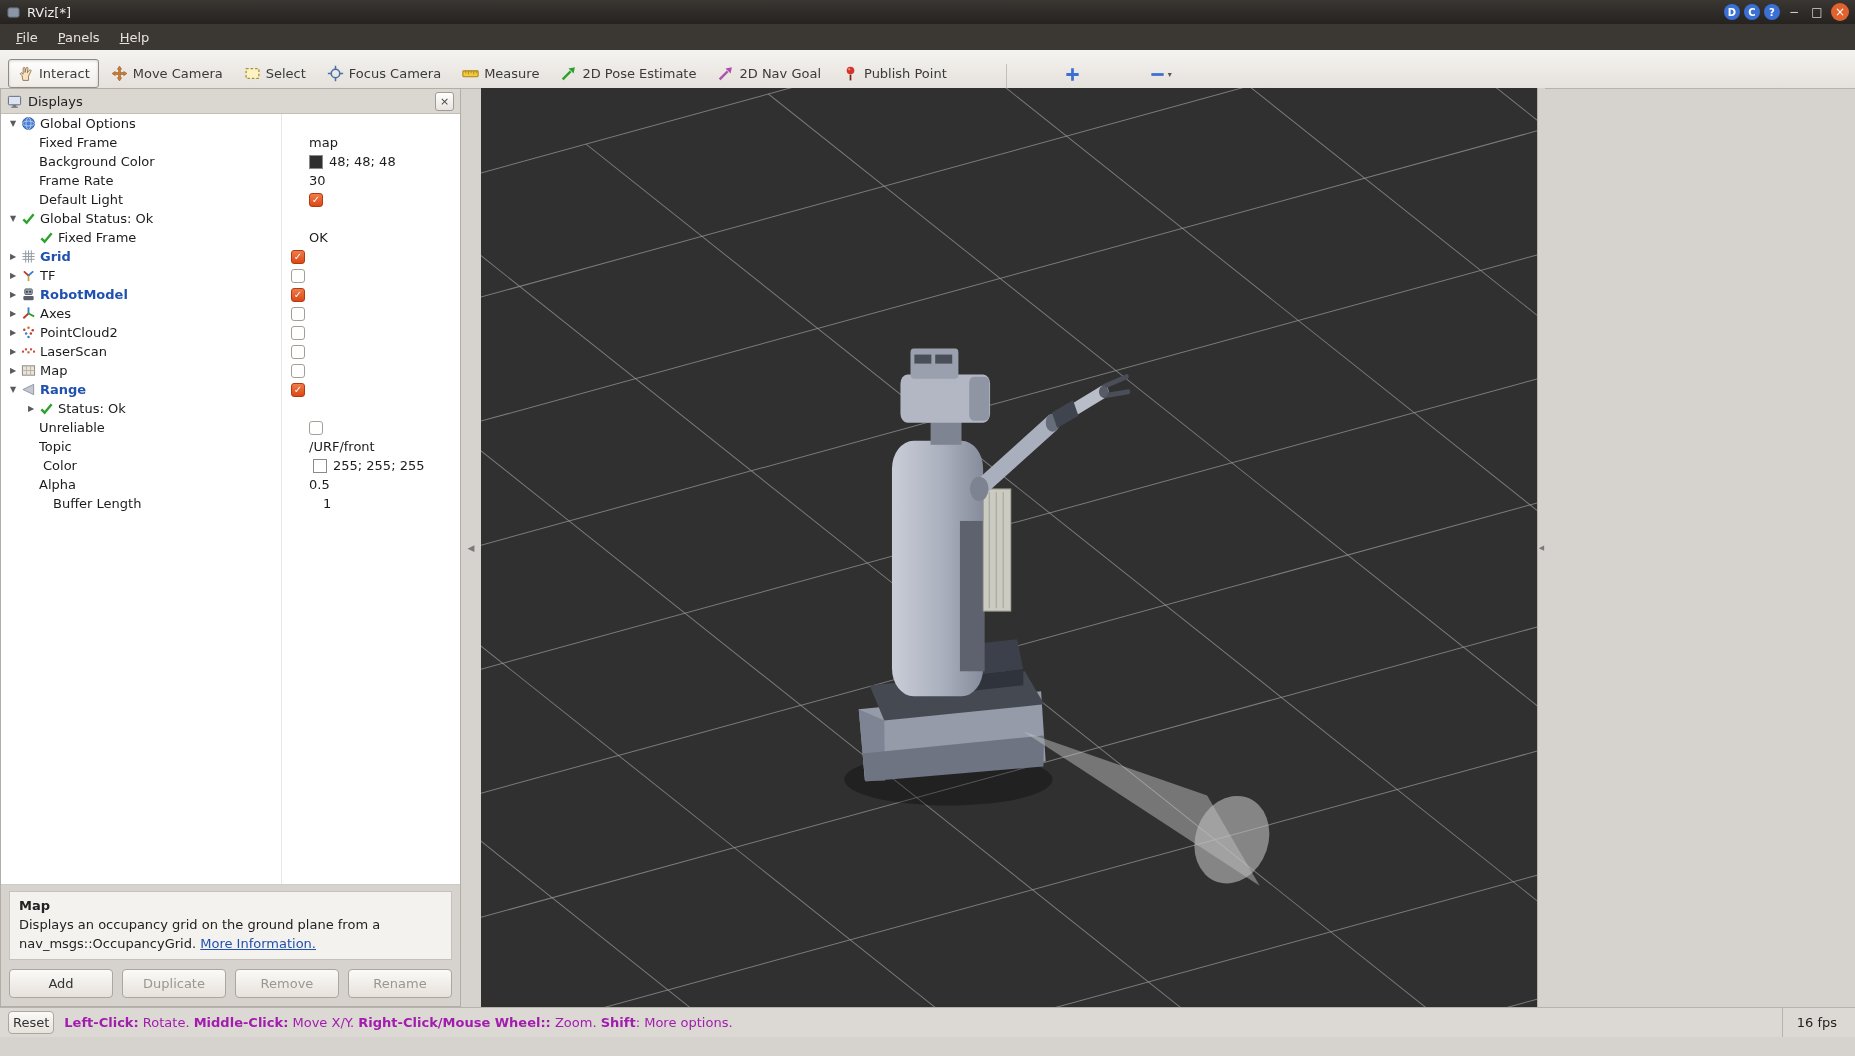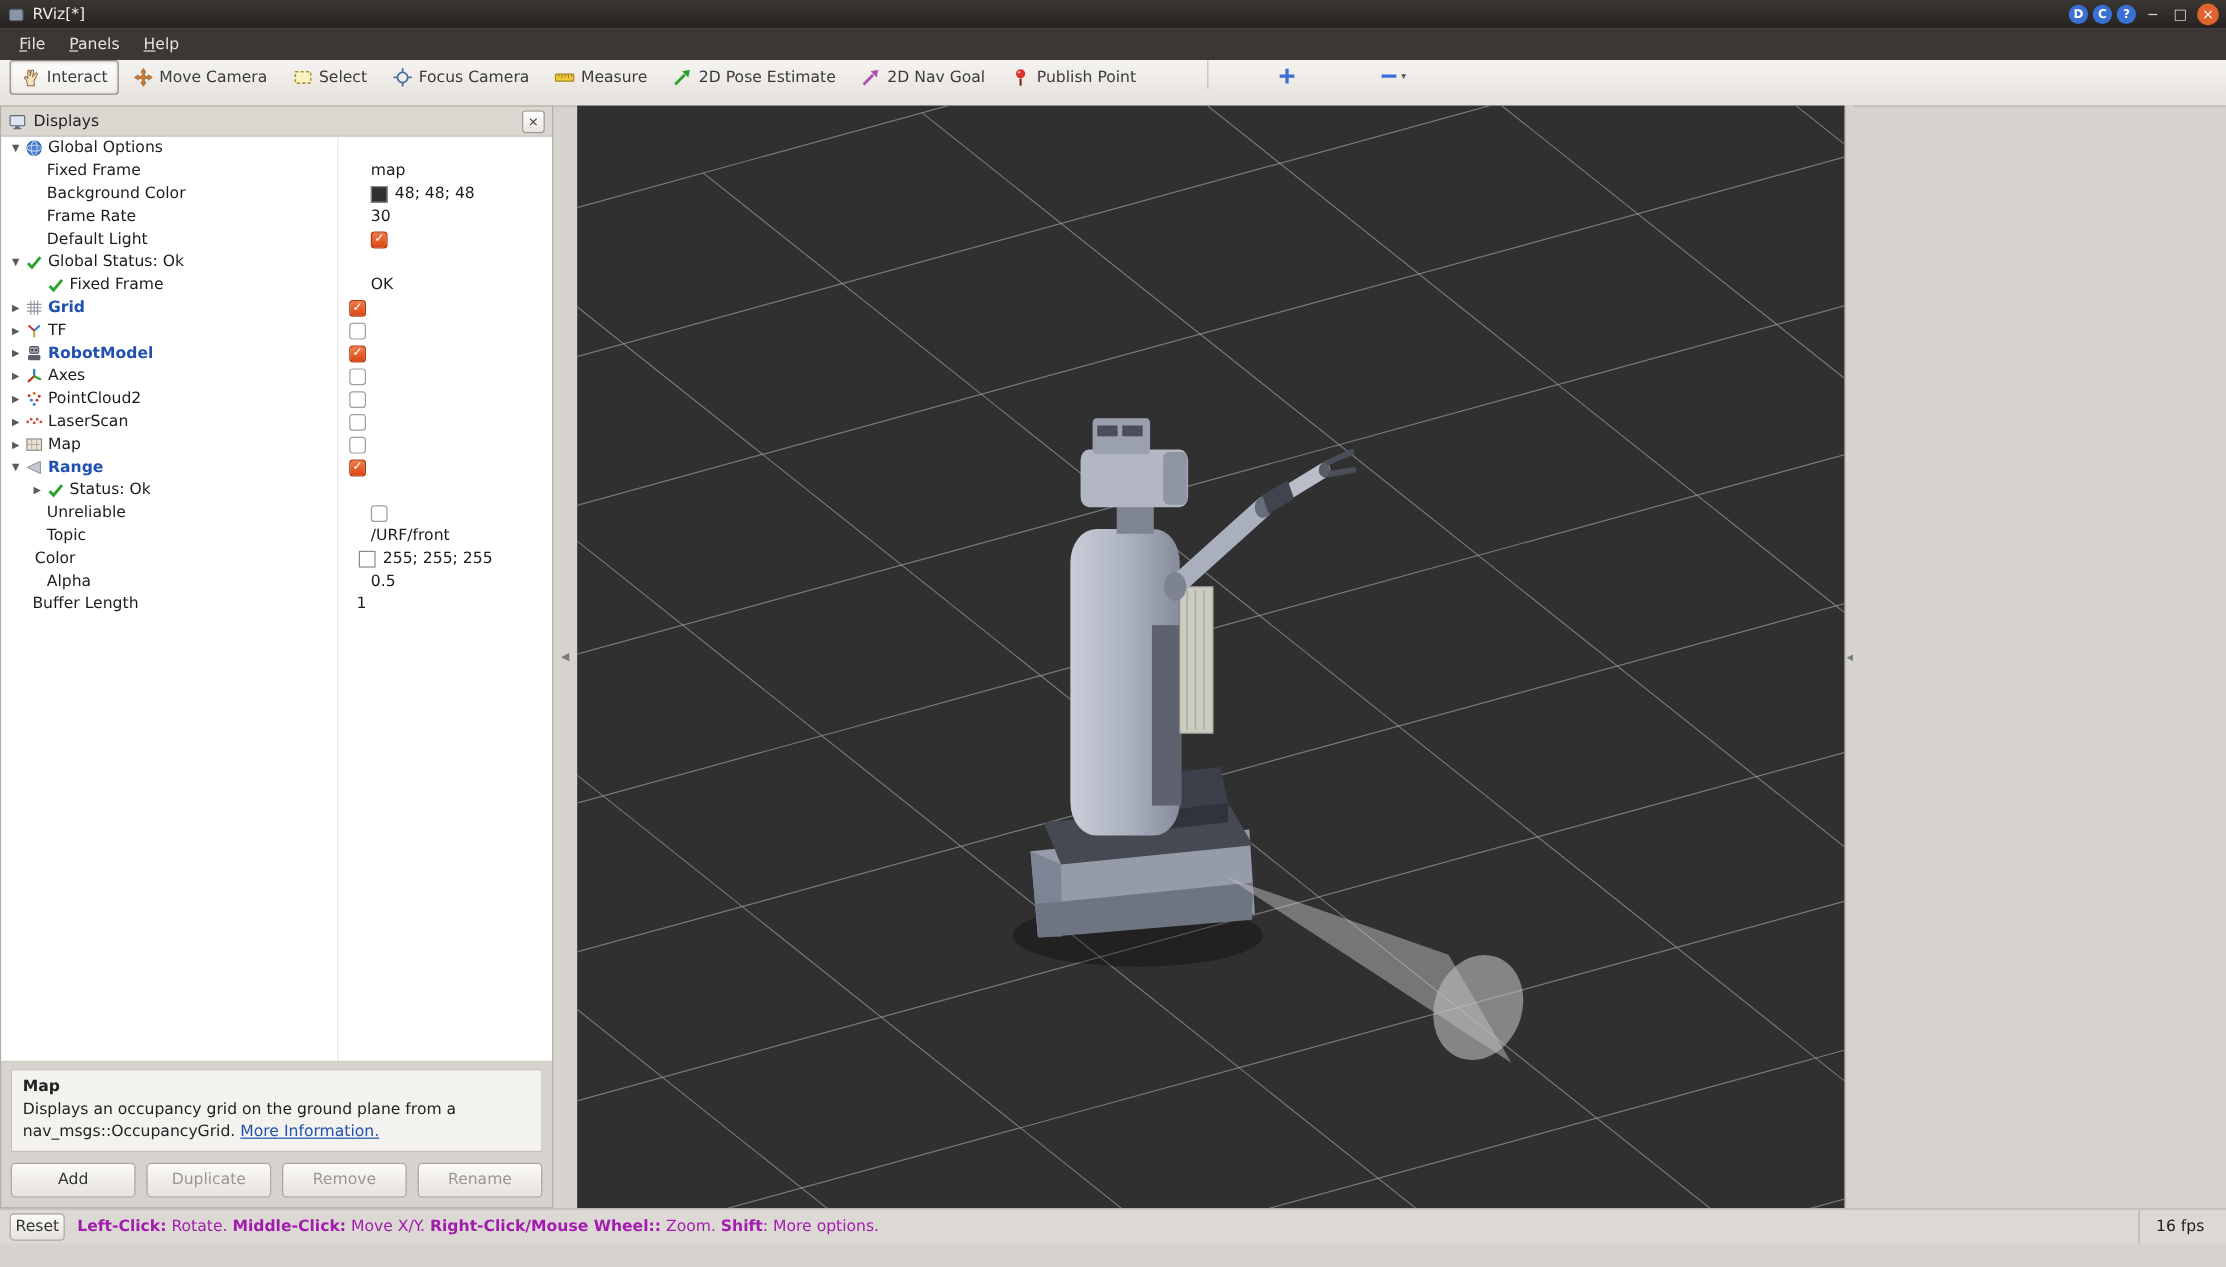--- a/index.html
+++ b/index.html
@@ -15,21 +15,21 @@
   .title-icon svg{width:15px;height:15px;display:block;}
   .title-text{margin-left:6px;font-size:13px;}
   .tb-right{margin-left:auto;display:flex;align-items:center;gap:5px;}
   .indicator{width:16px;height:16px;border-radius:50%;background:#3a6fd4;color:#fff;font-size:10px;font-weight:bold;display:flex;align-items:center;justify-content:center;}
   .win-btn{width:18px;height:18px;display:flex;align-items:center;justify-content:center;color:#d8d4cf;font-size:12px;border-radius:50%;}
   .win-btn.close{background:#e0622f;color:#fff;}
   
   .menubar{height:26px;background:#3b3833;display:flex;align-items:center;padding:0 6px;color:#e8e4dc;}
   .menu-item{padding:4px 10px;cursor:default;}
   
-  .toolbar{height:38px;background:linear-gradient(#f5f3f0,#e5e1dc);border-bottom:1px solid #b7b3ac;display:flex;align-items:flex-start;padding:0 8px;gap:40px;}
+  .toolbar{height:38px;background:linear-gradient(#f5f3f0,#e5e1dc);border-bottom:1px solid #b7b3ac;display:flex;align-items:flex-end;padding:0 8px;gap:40px;}
   .tools{display:flex;align-items:center;gap:3px;}
   .tool{display:flex;align-items:center;gap:5px;padding:5px 8px;border:1px solid transparent;border-radius:3px;color:#3a3a3a;white-space:nowrap;}
   .tool.active{background:linear-gradient(#ffffff,#efece8);border:1px solid #8f8b84;box-shadow:inset 0 1px 3px rgba(0,0,0,.16);}
   .ticon16{width:17px;height:17px;display:inline-block;}
   .ticon16 svg{width:17px;height:17px;display:block;}
   .tool-sep{width:1px;height:24px;background:#c4c0b9;margin:0 10px;}
   .tool-mini{display:flex;align-items:center;gap:2px;padding:5px 7px;border-radius:3px;}
   .drop-caret{font-size:8px;color:#555;}
   
   .content{position:absolute;top:88px;left:0;width:1545px;height:919px;display:flex;}
@@ -427,38 +427,38 @@
           </div>
         </div>
         <div class="trow">
           <div class="tname" style="padding-left: 22px;">
             <span class="arrow"></span>
             <span class="tlabel">Topic</span>
           </div>
           <div class="tvalue">/URF/front</div>
         </div>
         <div class="trow">
-          <div class="tname" style="padding-left: 12px;">
+          <div class="tname" style="padding-left: 26px;">
             <span class="arrow"></span>
             <span class="tlabel">Color</span>
           </div>
           <div class="tvalue">
             <span class="swatch" style="background: rgb(255, 255, 255);"></span>
             <span>255; 255; 255</span>
           </div>
         </div>
         <div class="trow">
           <div class="tname" style="padding-left: 22px;">
             <span class="arrow"></span>
             <span class="tlabel">Alpha</span>
           </div>
           <div class="tvalue">0.5</div>
         </div>
         <div class="trow">
-          <div class="tname" style="padding-left: 10px;">
+          <div class="tname" style="padding-left: 36px;">
             <span class="arrow"></span>
             <span class="tlabel">Buffer Length</span>
           </div>
           <div class="tvalue">1</div>
         </div>
       </div>
     <div class="desc-box">
       <span class="desc-title">Map</span><br>
       <span>Displays an occupancy grid on the ground plane from a nav_msgs::OccupancyGrid.</span>
       <a href="#" class="desc-link">More Information.</a>

